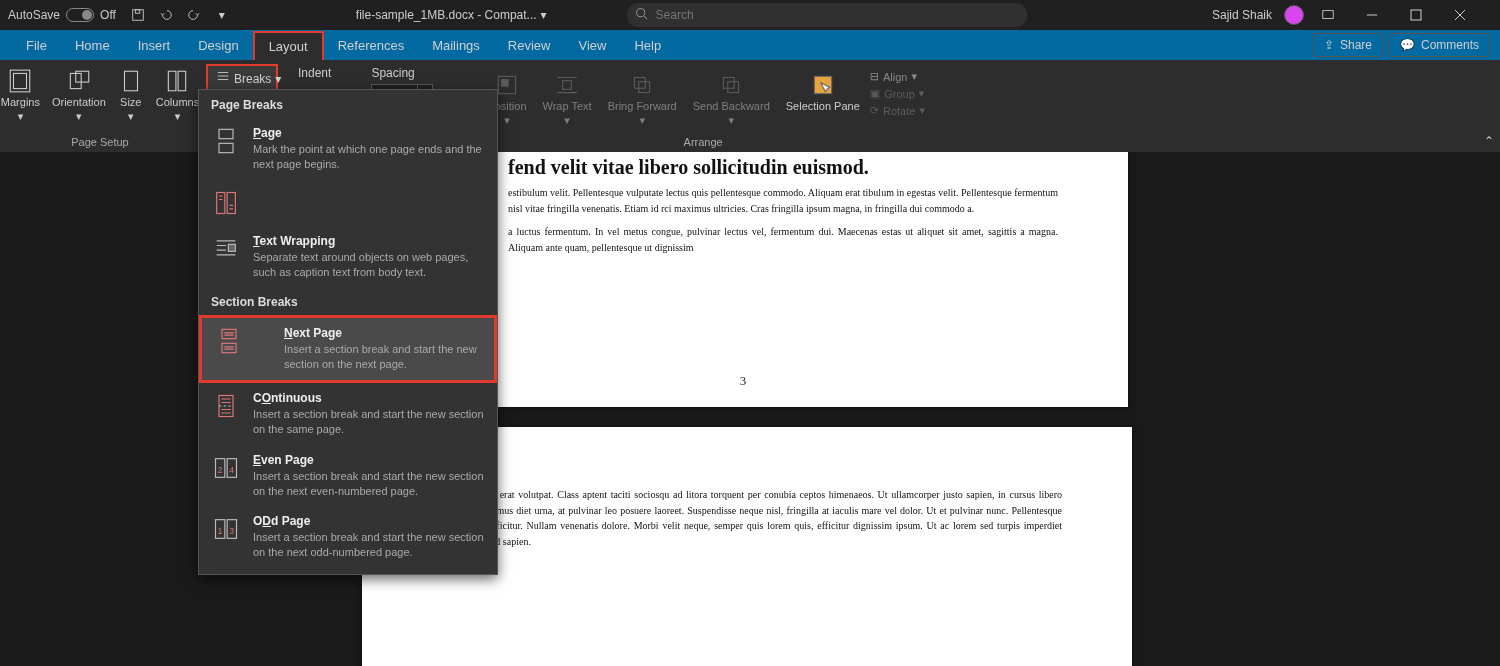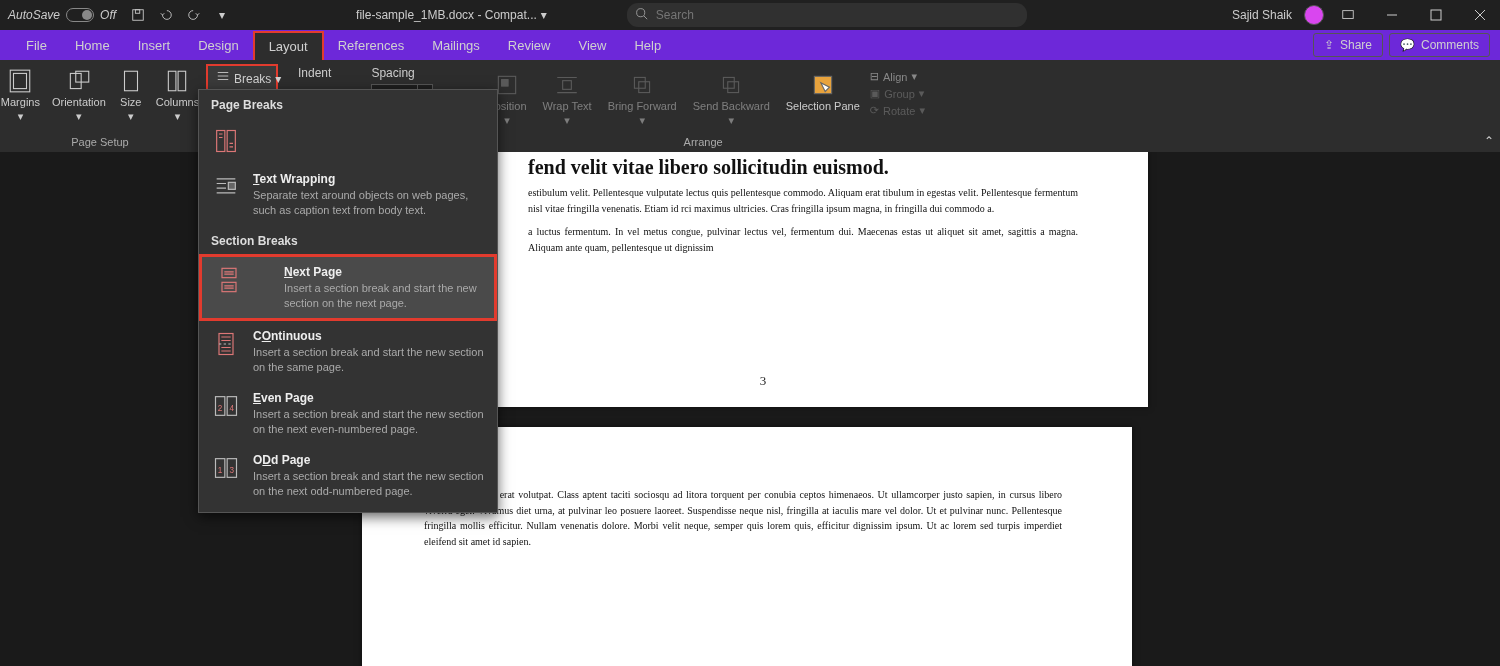--- a/index.html
+++ b/index.html
@@ -1,35 +1,35 @@
 <!DOCTYPE html>
 <html><head>
 <meta charset="utf-8">
 <style>
   * { box-sizing: border-box; margin: 0; padding: 0; font-family: "Segoe UI", Arial, sans-serif; }
   body { background: #1a1a1a; color: #d0d0d0; width: 1500px; height: 666px; overflow: hidden; position: relative; }
 
   
   .titlebar { height: 30px; background: #202020; display: flex; align-items: center; font-size: 12px; color: #ccc; }
-  .autosave { display: flex; align-items: flex-start; gap: 6px; padding: 0 8px; font-style: italic; }
+  .autosave { display: flex; align-items: flex-start; gap: 6px; padding: 0 8px; }
   .toggle { width: 28px; height: 14px; border: 1px solid #888; border-radius: 7px; position: relative; }
   .toggle::after { content: ""; position: absolute; right: 1px; top: 1px; width: 10px; height: 10px; border-radius: 50%; background: #888; }
   .qat-btn { width: 28px; height: 28px; display: flex; align-items: center; justify-content: center; color: #ccc; }
   .qat-btn svg { width: 14px; height: 14px; }
   .titlebar-center { flex: 1; display: flex; align-items: center; }
   .doc-title { margin-left: 120px; display: flex; align-items: center; gap: 4px; }
   .search-box { margin-left: 80px; width: 400px; height: 24px; background: #303030; border-radius: 11px; display: flex; align-items: center; padding: 0 8px; gap: 8px; color: #999; }
   .search-box input { background: transparent; border: none; outline: none; color: #ccc; font-size: 12px; flex: 1; }
-  .titlebar-right { display: flex; align-items: center; gap: 4px; padding-right: 0; }
+  .titlebar-right { display: flex; align-items: center; gap: 4px; padding-right: 20px; }
   .user-name { font-size: 12px; padding: 0 8px; }
   .avatar { width: 20px; height: 20px; border-radius: 50%; background: #d946ef; border: 1px solid #555; }
   .win-btn { width: 40px; height: 30px; display: flex; align-items: center; justify-content: center; }
 
   
-  .ribbon-tabs { height: 30px; background: #6d28d9; display: flex; align-items: center; padding-left: 12px; gap: 0; font-size: 13px; }
+  .ribbon-tabs { height: 30px; background: #0369a1; display: flex; align-items: center; padding-left: 12px; gap: 0; font-size: 13px; }
   .ribbon-tab { padding: 6px 14px; cursor: pointer; color: #d0d0d0; }
   .ribbon-tab.active { background: #2d2d2d; border: 2px solid #e23b2e; border-bottom: none; }
   .ribbon-right { margin-left: auto; display: flex; gap: 6px; padding-right: 10px; }
   .ribbon-action { border: 1px solid #555; border-radius: 3px; padding: 4px 10px; font-size: 12px; display: flex; gap: 6px; align-items: center; }
 
   
   .ribbon-body { height: 92px; background: #2d2d2d; display: flex; position: relative; }
   .ribbon-group { display: flex; flex-direction: column; align-items: center; padding: 4px 6px 0 6px; position: relative; }
   .ribbon-group-label { font-size: 11px; color: #aaa; position: absolute; bottom: 4px; left: 0; right: 0; text-align: center; }
   .big-btn { display: flex; flex-direction: column; align-items: center; gap: 2px; padding: 4px 6px; font-size: 11px; color: #ccc; }
@@ -57,21 +57,21 @@
   .menu-icon { width: 30px; height: 30px; flex-shrink: 0; display: flex; align-items: center; justify-content: center; }
   .menu-icon svg { width: 28px; height: 28px; }
   .menu-text { flex: 1; }
   .menu-title { font-size: 12px; font-weight: 600; color: #eee; }
   .menu-title .accel { text-decoration: underline; }
   .menu-desc { font-size: 11px; color: #aaa; line-height: 1.35; margin-top: 2px; }
 
   
   .doc-area { position: absolute; left: 0; top: 152px; right: 0; bottom: 0; background: #1a1a1a; overflow: hidden; }
   .page { position: absolute; background: #fff; width: 770px; box-shadow: 0 0 6px rgba(0,0,0,0.5); }
-  .page1 { left: 378px; top: 0; height: 255px; padding: 4px 70px 0 150px; }
+  .page1 { left: 358px; top: 0; height: 255px; padding: 4px 70px 0 150px; }
   .page2 { left: 362px; top: 275px; height: 260px; padding: 60px 70px 0 62px; }
   .page h2 { font-family: Georgia, serif; font-size: 20px; font-weight: 700; color: #111; margin-bottom: 6px; }
   .page p { font-family: Georgia, "Times New Roman", serif; font-size: 10px; color: #111; text-align: justify; line-height: 1.55; margin-bottom: 8px; }
   .pagenum { position: absolute; left: 0; right: 0; bottom: 18px; text-align: center; font-family: Georgia, serif; font-size: 13px; color: #222; }
 </style>
 </head>
 <body>
 
 <div class="titlebar">
   <div class="autosave">
@@ -284,20 +284,32 @@
     </div>
     <div class="ribbon-group-label">Arrange</div>
   </div>
 
   <div class="ribbon-collapse">⌃</div>
 </div>
 
 <div class="breaks-menu">
   <div class="menu-header">Page Breaks</div>
 
+  <div class="menu-item">
+    <div class="menu-icon">
+        <svg viewBox="0 0 24 24" stroke="#bbb" fill="none">
+          <rect x="6" y="2" width="12" height="8"></rect>
+          <rect x="6" y="14" width="12" height="8"></rect>
+        </svg>
+      </div>
+    <div class="menu-text">
+      <div class="menu-title"><span class="accel">P</span>age</div>
+      <div class="menu-desc">Mark the point at which one page ends and the next page begins.</div>
+    </div>
+  </div>
 
   <div class="menu-item">
     <div class="menu-icon">
         <svg viewBox="0 0 24 24" stroke="#d77" fill="none">
           <rect x="4" y="3" width="7" height="18"></rect>
           <rect x="13" y="3" width="7" height="18"></rect>
           <path d="M6 6 H9 M6 9 H9 M15 14 H18 M15 17 H18" stroke="#d77"></path>
         </svg>
       </div>
   </div>

